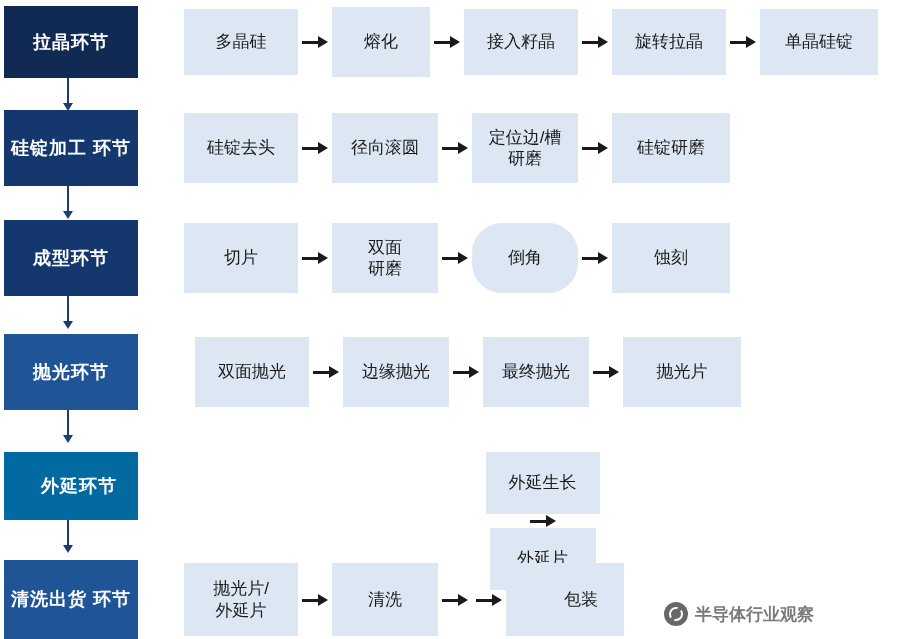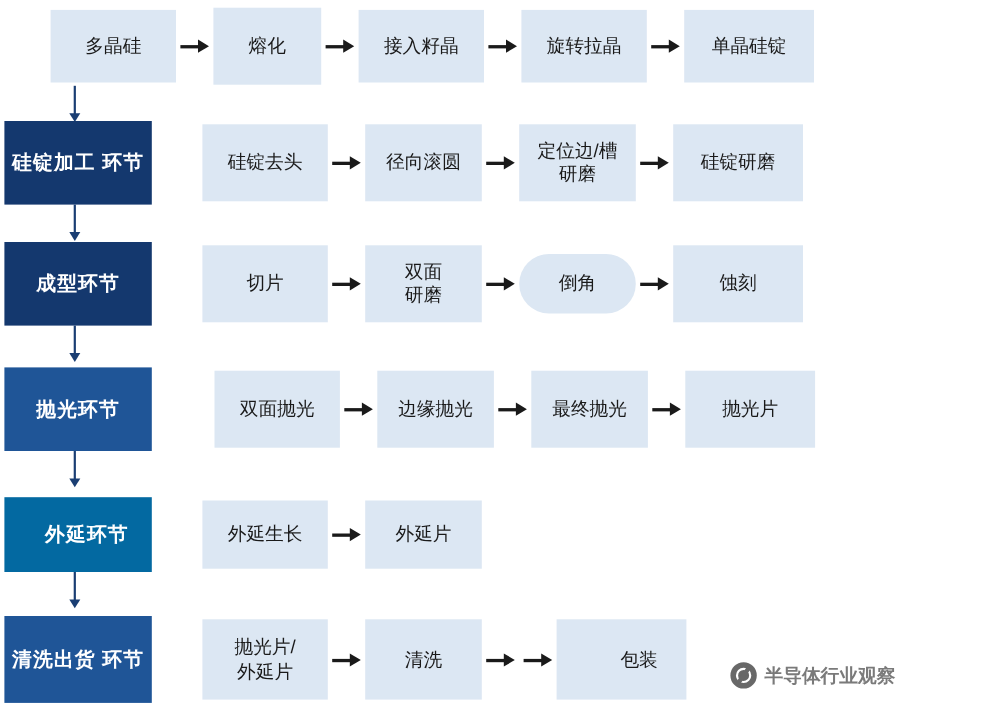--- a/index.html
+++ b/index.html
@@ -155,20 +155,21 @@
     background: #5c5c5c;
     transform: rotate(35deg);
   }
 </style>
 </head>
 <body>
 
 <div id="canvas">
 
   <div class="row" style="top:6px; height:72px;">
+    <div class="stage dark" style="height:72px;">拉晶环节</div>
     <div class="flow" style="height:72px;">
       <div class="node" style="width:114px;height:66px;">多晶硅</div>
       <div class="arrow">
           <span class="shaft"></span>
           <span class="head"></span>
         </div>
       <div class="node" style="width:98px;height:70px;">熔化</div>
       <div class="arrow">
           <span class="shaft"></span>
           <span class="head"></span>
@@ -220,21 +221,21 @@
       <div class="arrow">
           <span class="shaft"></span>
           <span class="head"></span>
         </div>
       <div class="node" style="width:106px;height:70px;">双面
 研磨</div>
       <div class="arrow">
           <span class="shaft"></span>
           <span class="head"></span>
         </div>
-      <div class="node" style="width:106px;height:54px;border-radius:30px;">倒角</div>
+      <div class="node" style="width:106px;height:70px;border-radius:30px;">倒角</div>
       <div class="arrow">
           <span class="shaft"></span>
           <span class="head"></span>
         </div>
       <div class="node" style="width:118px;height:70px;">蚀刻</div>
     </div>
   </div>
   <div class="vconn" style="top:296px; height:26px;"></div>
 
   <div class="row" style="top:334px; height:76px;">
@@ -255,21 +256,21 @@
           <span class="shaft"></span>
           <span class="head"></span>
         </div>
       <div class="node" style="width:118px;height:70px;">抛光片</div>
     </div>
   </div>
   <div class="vconn" style="top:410px; height:26px;"></div>
 
   <div class="row" style="top:452px; height:68px;">
     <div class="stage light" style="height:68px;">外延环节</div>
-    <div class="flow" style="height:68px;">
+    <div class="flow" style="height:68px;flex-direction:column;">
       <div class="node" style="width:114px;height:62px;">外延生长</div>
       <div class="arrow">
           <span class="shaft"></span>
           <span class="head"></span>
         </div>
       <div class="node" style="width:106px;height:62px;">外延片</div>
     </div>
   </div>
   <div class="vconn" style="top:520px; height:26px;"></div>
 

